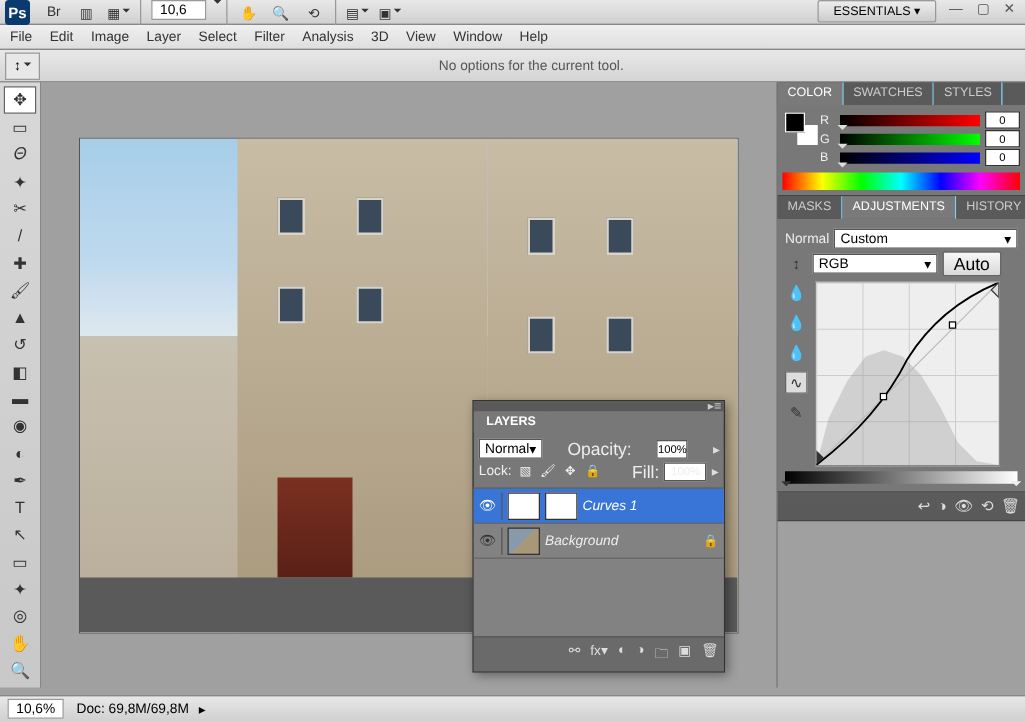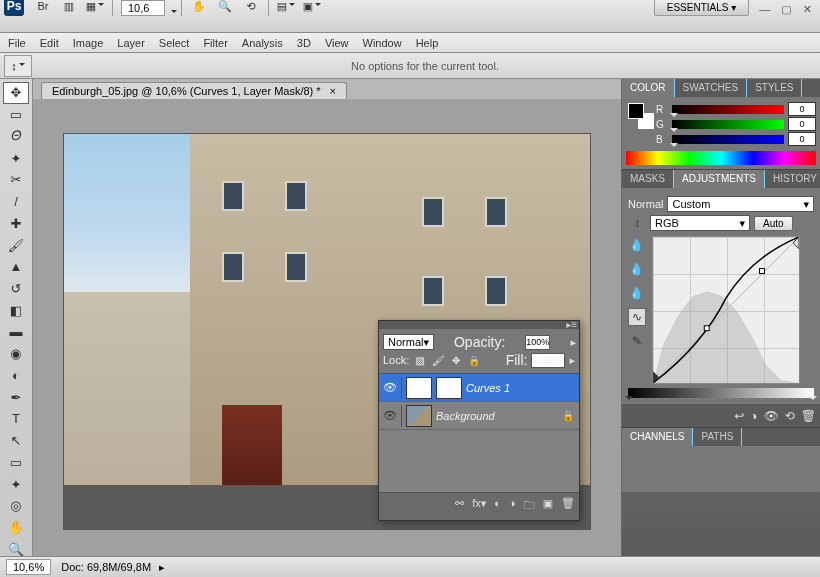--- a/index.html
+++ b/index.html
@@ -1,17 +1,17 @@
 <!DOCTYPE html>
 <html><head>
 <meta charset="utf-8">
 <style>
 *{margin:0;padding:0;box-sizing:border-box;font-family:Tahoma,Arial,sans-serif;font-size:11px;user-select:none}
 body{background:#a0a0a0;width:820px;height:577px;overflow:hidden;position:relative}
-.topbar{background:linear-gradient(#e8e8e8,#d0d0d0);height:31px;display:flex;align-items:flex-end;padding:16px 4px;border-bottom:1px solid #888}
+.topbar{background:linear-gradient(#e8e8e8,#d0d0d0);height:20px;display:flex;align-items:flex-start;padding:0 4px;border-bottom:1px solid #888}
 .ps-icon{width:20px;height:20px;background:#0a3a6e;color:#fff;display:flex;align-items:center;justify-content:center;font-weight:bold;border-radius:3px;font-size:12px;margin-right:6px}
 .top-tool{width:22px;height:20px;display:inline-flex;align-items:center;justify-content:center;margin:0 2px;color:#333;border:1px solid transparent}
 .top-sep{width:1px;height:20px;background:#999;margin:0 4px}
 .zoom-val{background:#fff;border:1px solid #999;padding:1px 6px;margin:0 4px;width:44px}
 .workspace-btn{margin-left:auto;background:linear-gradient(#eee,#ccc);border:1px solid #999;padding:2px 12px;border-radius:2px;font-size:10px}
 .win-controls{margin-left:10px;color:#555;letter-spacing:4px}
 .menubar{background:linear-gradient(#f0f0f0,#dedede);height:20px;display:flex;align-items:center;padding:0 8px;border-bottom:1px solid #888;gap:14px}
 .menubar span{color:#333}
 .optbar{background:linear-gradient(#e8e8e8,#d4d4d4);height:26px;display:flex;align-items:center;border-bottom:1px solid #888;padding:0 4px}
 .opt-tool{width:28px;height:22px;display:flex;align-items:center;justify-content:center;border:1px solid #999;background:#e8e8e8;margin-right:2px}
@@ -48,21 +48,21 @@
 .num-box{width:28px;height:14px;background:#fff;border:1px solid #333;font-size:9px;text-align:center;line-height:12px}
 .spectrum{height:14px;background:linear-gradient(90deg,#f00,#ff0,#0f0,#0ff,#00f,#f0f,#f00);margin-top:4px}
 .fg-bg{width:26px;height:26px;position:relative;margin:2px}
 .fg-bg .sw{width:16px;height:16px;border:1px solid #fff;position:absolute}
 .fg-bg .fg{background:#000;left:0;top:0;z-index:2}
 .fg-bg .bg{background:#fff;right:0;bottom:0}
 .adj-panel .panel-body{padding:6px}
 .row{display:flex;align-items:center;gap:4px;margin:2px 0}
 .sel-box{flex:1;background:#fff;border:1px solid #555;padding:1px 4px;font-size:10px;height:16px;display:flex;align-items:center}
 .sel-box.sm{flex:none;width:100px}
-.btn{background:linear-gradient(#f8f8f8,#d8d8d8);border:1px solid #666;padding:1px 8px;border-radius:2px;font-size:10px}
+.btn{background:linear-gradient(#f8f8f8,#d8d8d8);border:1px solid #666;padding:1px 8px;border-radius:2px;font-size:14px}
 .curve-area{display:flex;gap:6px;margin:4px 0}
 .curve-tools{display:flex;flex-direction:column;gap:6px}
 .ctool{width:18px;height:18px;display:flex;align-items:center;justify-content:center;color:#333;border:1px solid transparent;font-size:12px}
 .ctool.sel{background:#ddd;border:1px solid #666}
 .curve-graph{width:148px;height:148px;background:#eee;border:1px solid #888;position:relative}
 .curve-graph .grid{position:absolute;inset:0;background-image:linear-gradient(#ccc 1px,transparent 1px),linear-gradient(90deg,#ccc 1px,transparent 1px);background-size:37px 37px}
 .curve-line{position:absolute;inset:0}
 .histo{position:absolute;inset:0;opacity:0.35}
 .io-row{display:flex;justify-content:space-around;color:#333;font-size:10px;margin:2px 0}
 .adj-foot{display:flex;gap:6px;justify-content:flex-end;padding:4px;border-top:1px solid #555}
@@ -160,26 +160,20 @@
     <div class="tool">T</div>
     <div class="tool">↖</div>
     <div class="tool">▭</div>
     <div class="tool">✦</div>
     <div class="tool">◎</div>
     <div class="tool">✋</div>
     <div class="tool">🔍</div>
   </div>
 
   <div class="canvas-area">
-    <div class="tab-strip">
-      <div class="doc-tab">
-        <span>Edinburgh_05.jpg @ 10,6% (Curves 1, Layer Mask/8) *</span>
-        <span style="margin-left:6px">×</span>
-      </div>
-    </div>
     <div class="canvas-wrap">
       <div class="canvas">
         <div class="sky"></div>
         <div class="bld b1"></div>
         <div class="bld b2"></div>
         <div class="win" style="left:30%;top:12%"></div>
           <div class="win" style="left:42%;top:12%"></div>
         <div class="win" style="left:30%;top:30%"></div>
           <div class="win" style="left:42%;top:30%"></div>
         <div class="win" style="left:68%;top:16%"></div>
@@ -286,33 +280,29 @@
       </div>
       <div class="adj-foot">
         <span>↩</span>
         <span>◑</span>
         <span>👁</span>
         <span>⟲</span>
         <span>🗑</span>
       </div>
     </div>
 
-    <div class="panel chan-panel">
-      <div class="panel-tabs">
-        <div class="ptab active">CHANNELS</div>
-        <div class="ptab">PATHS</div>
-      </div>
-      <div class="panel-body" style="height:46px"></div>
-    </div>
   </div>
 </div>
 
 <div class="layers-panel">
   <div class="titlebar">
       <span class="close">▸≡</span>
+    </div>
+  <div class="ptabs">
+      <div class="ltab">LAYERS</div>
     </div>
   <div class="body">
     <div class="lrow">
       <div class="sel-box sel-wide">
           <span>Normal</span>
           <span style="margin-left:auto">▾</span>
         </div>
       <span class="lbl">Opacity:</span>
       <div class="pct">100%</div>
       <span style="color:#ddd">▸</span>

